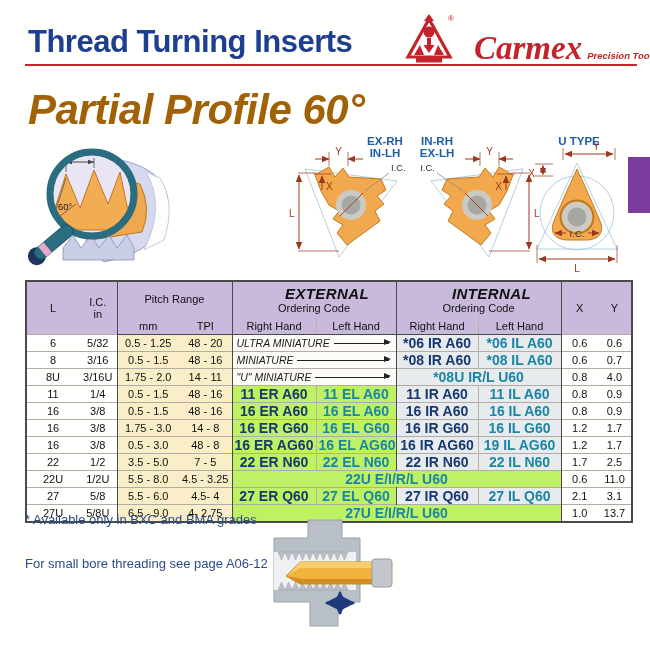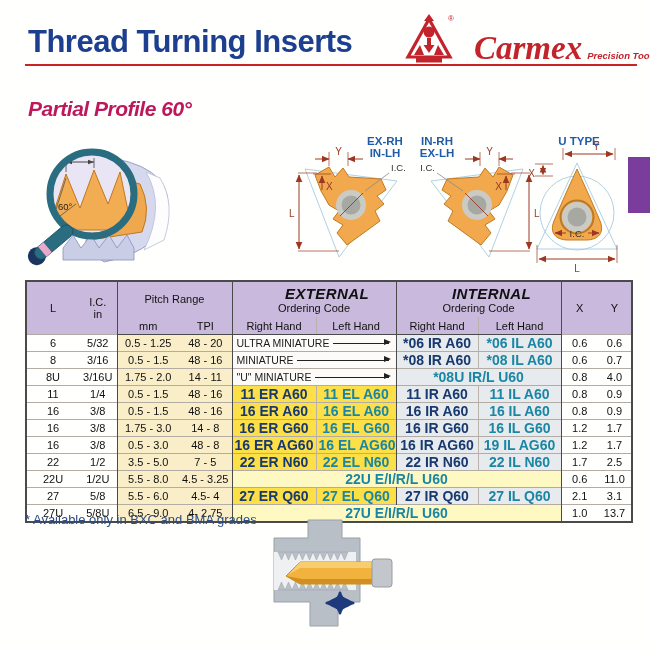--- a/index.html
+++ b/index.html
@@ -6,21 +6,21 @@
   body{width:650px;height:650px;background:#fff;font-family:"Liberation Sans",sans-serif;}
   .page{position:relative;width:650px;height:650px;background:#fffffe;overflow:hidden;}
 
   
   .page-title{position:absolute;left:28px;top:24px;font-size:31px;font-weight:700;color:#1d3f8f;letter-spacing:-0.5px;}
   .logo{position:absolute;left:404px;top:13px;display:flex;align-items:flex-end;}
   .brand{font-family:"Liberation Serif",serif;font-style:italic;font-weight:700;font-size:33px;color:#c3232b;line-height:1;margin-left:20px;}
   .brand-suffix{font-family:Liberation Sans, sans-serif;font-style:italic;font-weight:700;font-size:9.5px;color:#c3232b;margin-left:5px;margin-bottom:4px;white-space:nowrap;}
   .red-rule{position:absolute;left:25px;top:64px;width:612px;height:2px;background:#cc2127;}
 
-  .section-title{position:absolute;left:28px;top:97px;font-size:21px;font-weight:700;font-style:italic;color:#be185d;letter-spacing:-0.5px;}
+  .section-title{position:absolute;left:28px;top:86px;font-size:42px;font-weight:700;font-style:italic;color:#a16207;letter-spacing:-0.5px;}
 
   .purple-tab{position:absolute;left:628px;top:157px;width:22px;height:56px;background:#7b3d9c;}
 
   .mag-svg{position:absolute;left:18px;top:138px;}
   .inserts-svg{position:absolute;left:285px;top:133px;}
   .bore-svg{position:absolute;left:260px;top:506px;}
 
   
   .tbl-wrap{position:absolute;left:25px;top:280px;}
   table{border-collapse:collapse;table-layout:fixed;width:606px;border:2px solid #4a4a4a;}
@@ -29,30 +29,30 @@
   thead tr.h1 th{height:34px;vertical-align:middle;}
   thead tr.h2 th{height:17px;border-bottom:1.5px solid #4a4a4a;}
   th.bottom{vertical-align:bottom;padding-bottom:1px;}
   .sec-title{font-size:15px;font-weight:700;font-style:italic;color:#101010;letter-spacing:0.4px;padding-left:26px;}
   .sec-sub{font-size:11px;margin-top:0px;}
   .ic-stack div{line-height:12px;}
   tbody td{height:16px;line-height:15px;border-top:1px solid #b3aca4;}
   .vs{border-right:1.4px solid #4a4a4a;}
   .vl{border-right:1px solid #b9b2ab;}
   .c-mm,.c-tpi{background:#f9eec8;}
-  .bg-ext{background:#fde047;}
+  .bg-ext{background:#bef264;}
   .bg-int{background:#e7ebee;}
   .bg-mini{background:#fcfbf7;}
-  .bg-span{background:#fef9c3;}
+  .bg-span{background:#bef264;}
   .code{font-weight:700;font-size:14px;}
   .rh{color:#17396f;}
   .lh{color:#1b86a4;}
   .mini{text-align:left;padding:0 4px;}
   .mini-flex{display:flex;align-items:center;gap:4px;}
-  .mini-label{font-size:10.5px;color:#1a1a1a;}
+  .mini-label{font-style:italic;font-size:10.5px;color:#1a1a1a;}
   .arrow-line{flex:1;height:0;border-top:1.5px solid #222;position:relative;margin-right:3px;min-width:14px;}
   .arrow-line::after{content:"";position:absolute;right:-2px;top:-4.5px;border-left:7px solid #222;border-top:3.5px solid transparent;border-bottom:3.5px solid transparent;}
 
   
   .fnote{position:absolute;left:25px;font-size:13px;color:#2b4c86;}
   .fn1{top:512px;}
   .fn2{top:531px;}
   .fn3{top:556px;}
 
   
@@ -376,20 +376,21 @@
             <td class="c-tpi vs">4- 2.75</td>
             <td class="code lh bg-span vs" colspan="4">27U E/I/R/L U60</td>
             <td class="c-x">1.0</td>
             <td class="c-y">13.7</td>
           </tr>
         </tbody>
     </table>
   </div>
 
   <div class="fnote fn1">* Available only in BXC and BMA grades</div>
+  <div class="fnote fn3">For small bore threading see page A06-12</div>
 
   <svg class="bore-svg" width="150" height="132" viewBox="0 0 150 132">
     <defs>
       <marker id="arN" markerWidth="8" markerHeight="8" refX="6" refY="4" orient="auto-start-reverse">
         <path d="M0,0.7 L6.5,4 L0,7.3 Z" fill="#1e3a7c"></path>
       </marker>
     </defs>
     <path d="M14,32 L48,32 L48,14 L82,14 L82,32 L100,32 L100,96 L78,96 L78,120 L50,120 L50,96 L14,96 Z" fill="#b9bfc7" stroke="#9aa0a8" stroke-width="1"></path>
     <rect x="14" y="46" width="82" height="38" fill="#eef0f2"></rect>
     <g fill="#b9bfc7" stroke="#9aa0a8" stroke-width="0.5">

